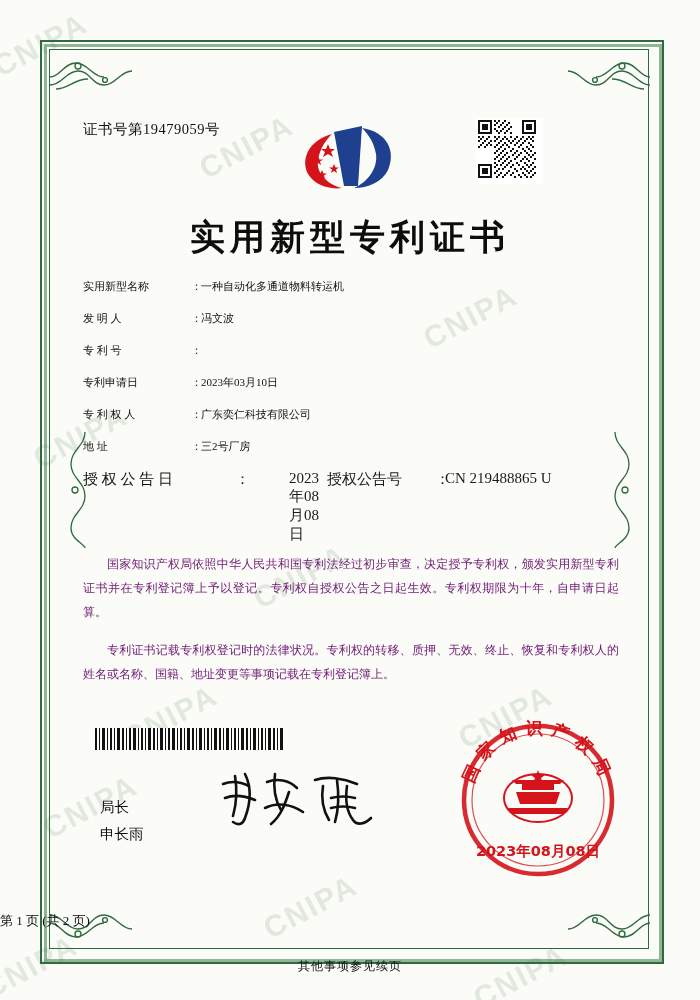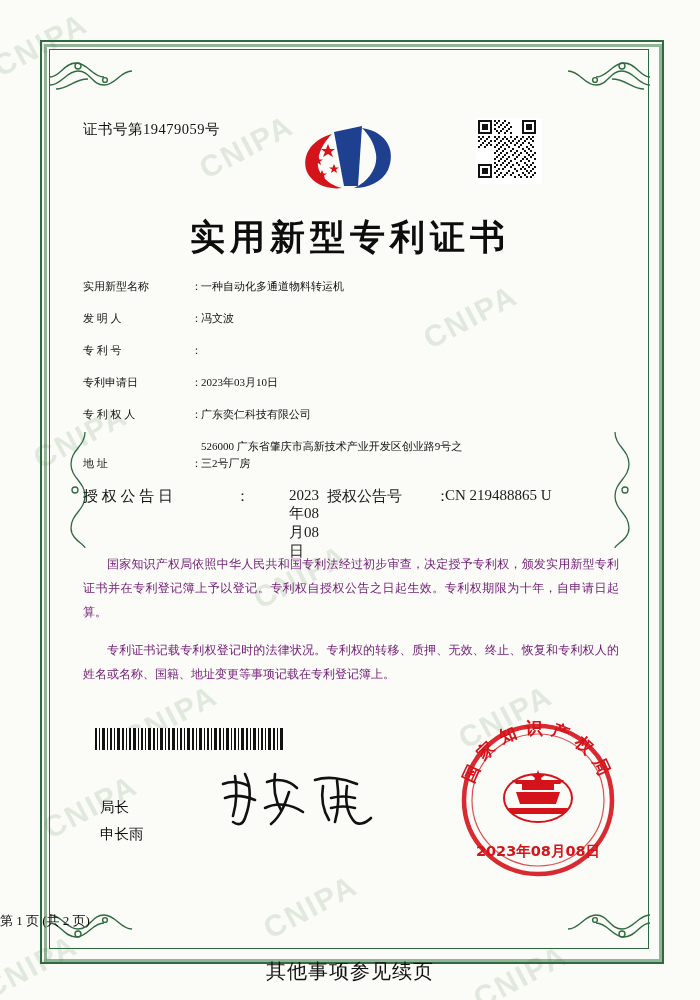--- a/index.html
+++ b/index.html
@@ -253,21 +253,21 @@
     font-size: 13px;
     color: #111;
   }
 
   .footnote {
     position: absolute;
     left: 0;
     top: 958px;
     width: 700px;
     text-align: center;
-    font-size: 20px;
+    font-size: 12px;
     color: #111;
     letter-spacing: 1px;
   }
 </style>
 </head>
 <body>
 
 <div class="watermark-layer">
   <div class="wm wm1">CNIPA</div>
   <div class="wm wm2">CNIPA</div>
@@ -584,21 +584,20 @@
     <div class="field-row">
       <span class="field-label">专 利 权 人</span>
       <span class="field-sep">：</span>
       <span class="field-value">广东奕仁科技有限公司</span>
     </div>
 
     <div class="field-row">
       <span class="field-label">地        址</span>
       <span class="field-sep">：</span>
       <span class="field-value">
-        <span>526000 广东省肇庆市高新技术产业开发区创业路9号之</span>
         <span class="line2">三2号厂房</span>
       </span>
     </div>
 
     <div class="row-inline">
       <span class="pub-left">
         <span class="field-label">授 权 公 告 日</span>
         <span class="field-sep">：</span>
         <span>2023年08月08日</span>
       </span>

